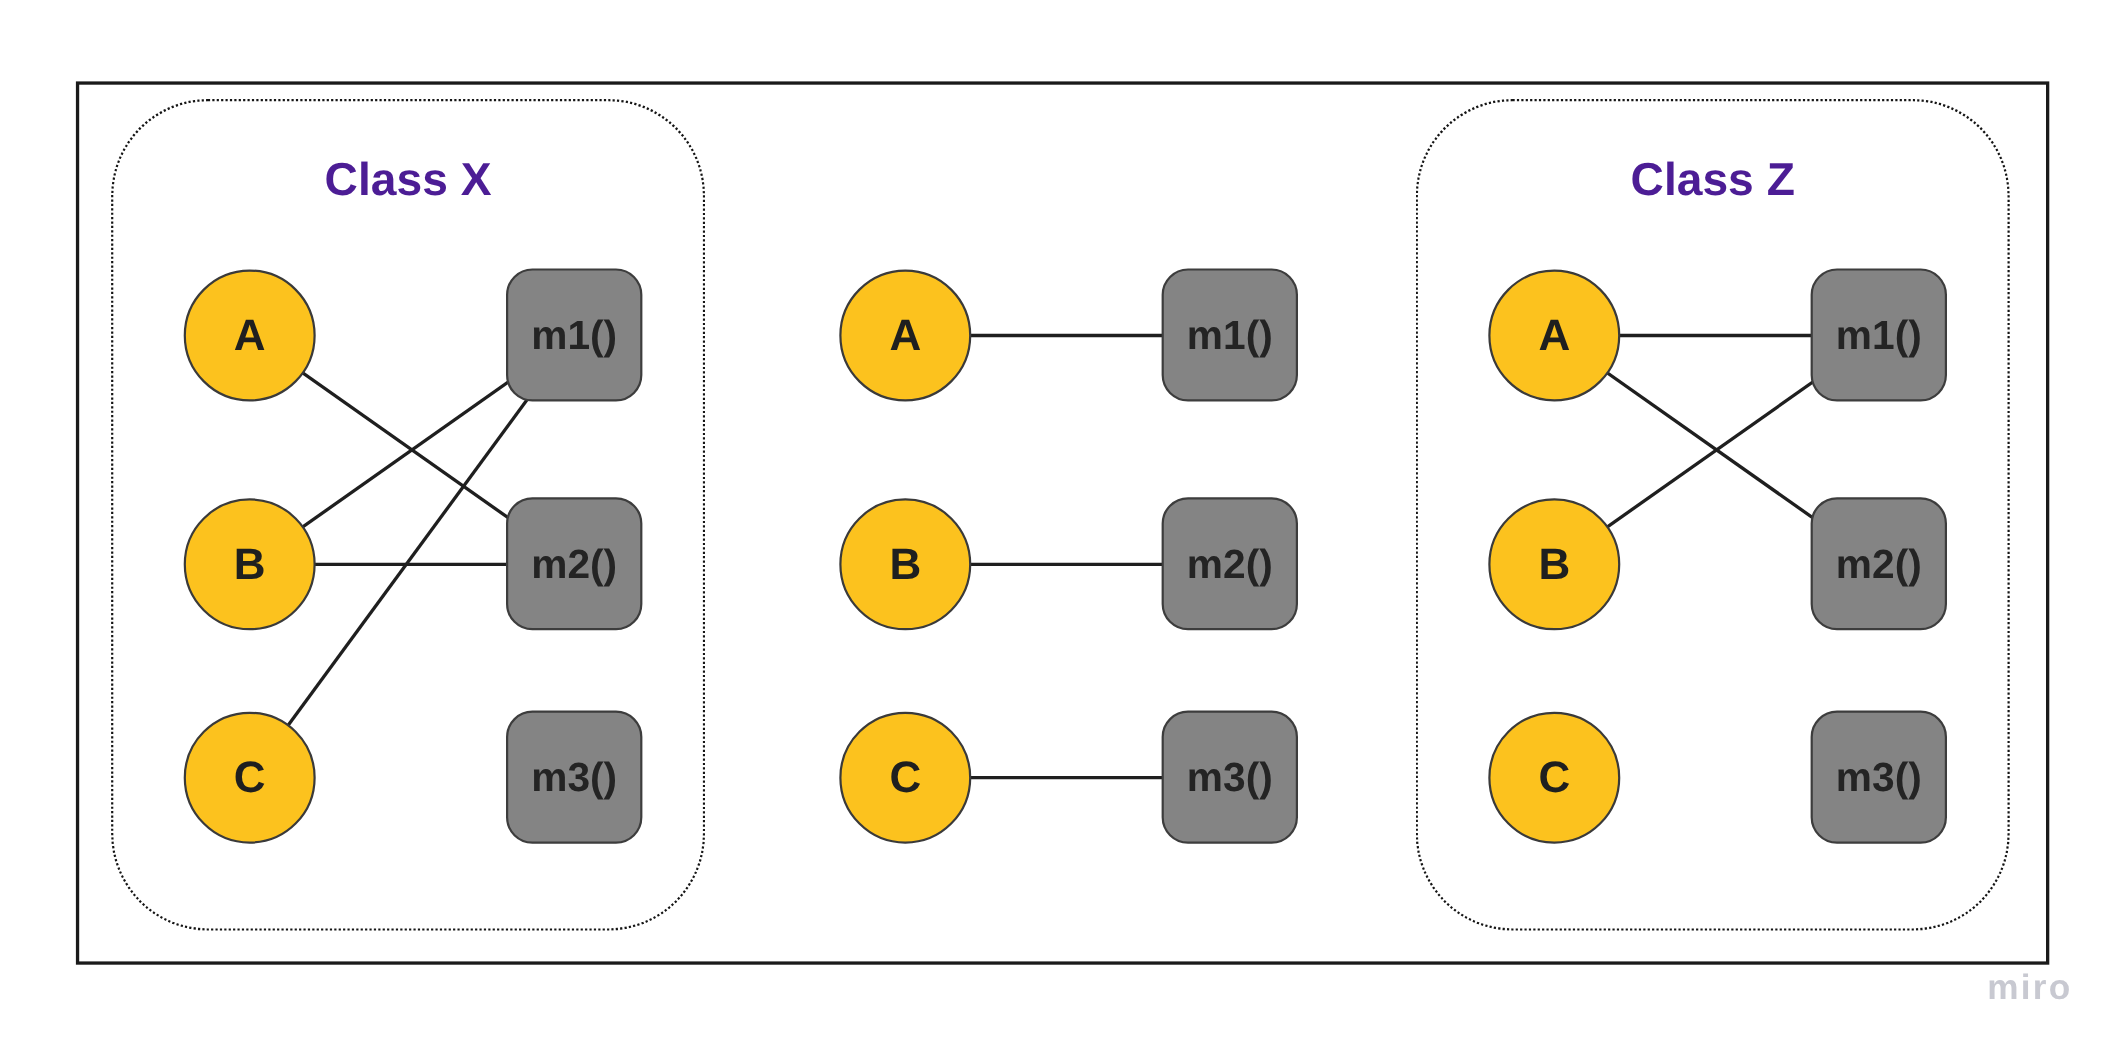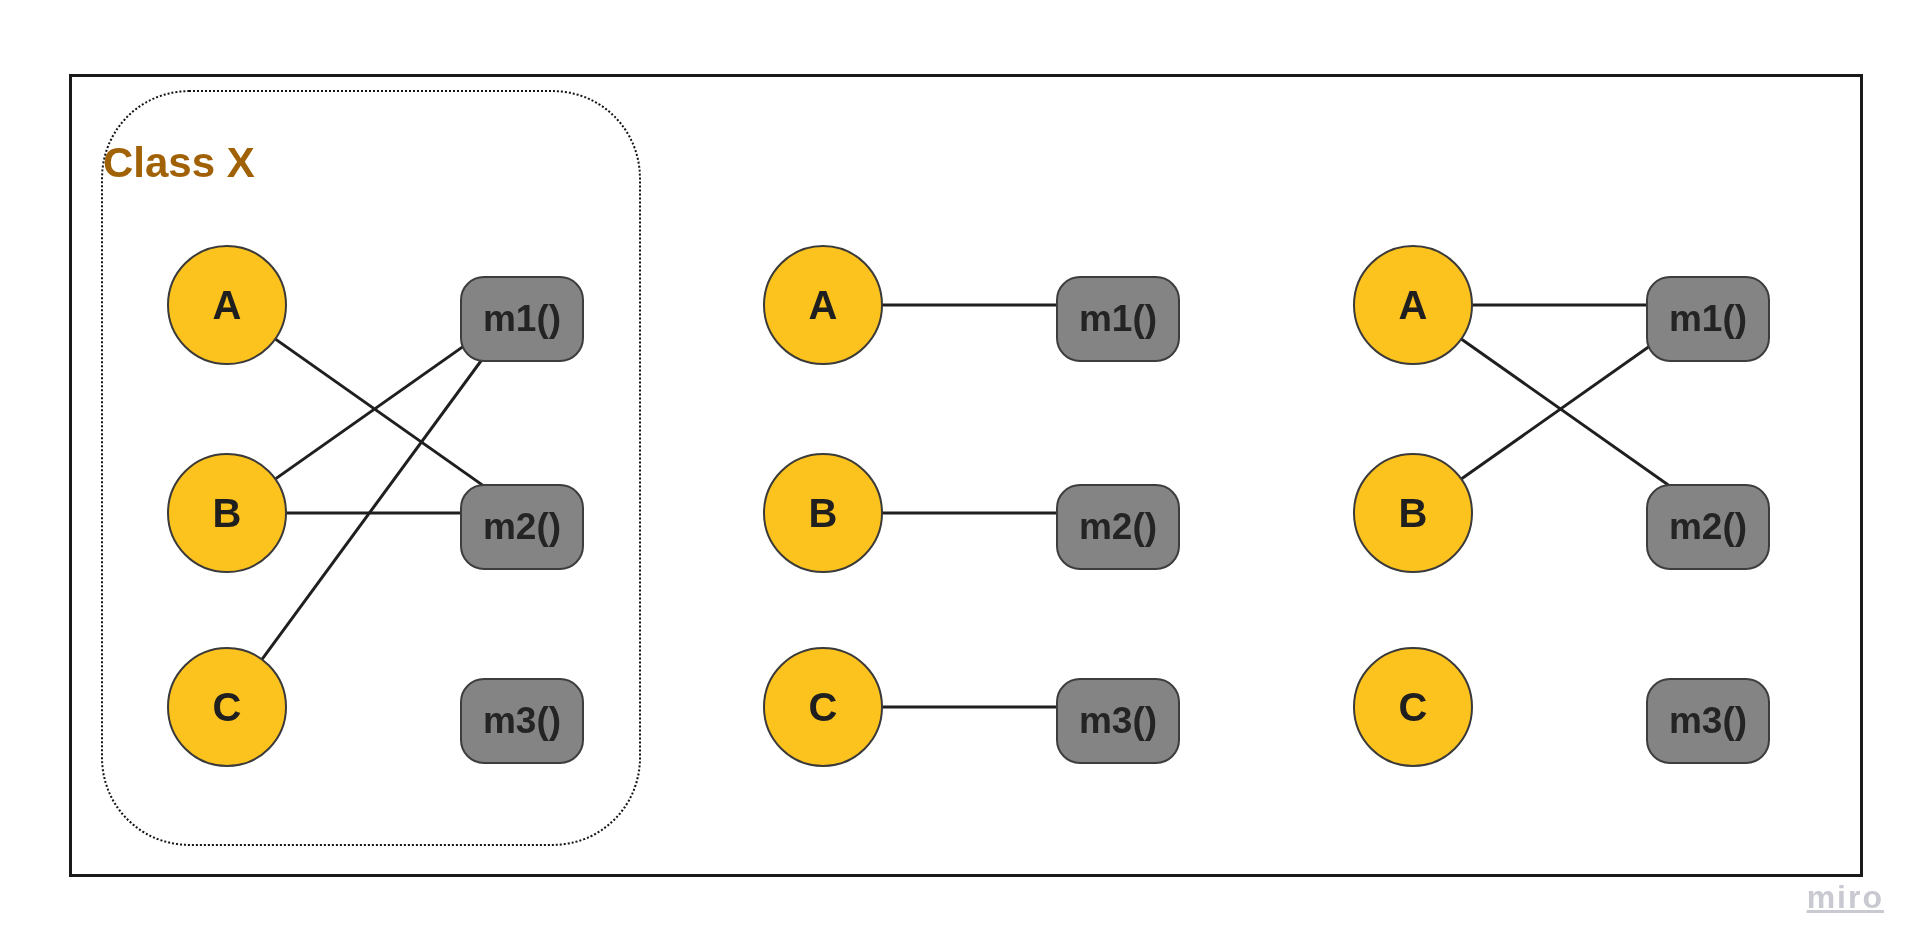--- a/index.html
+++ b/index.html
@@ -31,24 +31,25 @@
     top: 90px;
     width: 540px;
     height: 756px;
     border: 2px dotted var(--panel-border, #141414);
     border-radius: 88px;
     box-sizing: border-box;
     background: transparent;
     z-index: 1;
   }
   .panel-title {
+    text-align: center;
     padding-top: 48px;
     font-size: 42px;
     font-weight: bold;
-    color: #a16207;
+    color: #4c1d95;
     line-height: 1.1;
   }
   #edges-svg {
     position: absolute;
     left: 0;
     top: 0;
     width: 1926px;
     height: 945px;
     z-index: 2;
     pointer-events: none;
@@ -70,44 +71,42 @@
     align-items: center;
     justify-content: center;
     font-size: 40px;
     font-weight: bold;
     color: #1f1f1f;
     z-index: 3;
   }
   .method-box {
     position: absolute;
     width: 124px;
-    height: 86px;
+    height: 121px;
     border-radius: 24px;
     background: var(--box-fill, #848484);
     border: 2px solid #3d3d3d;
     box-sizing: border-box;
     display: flex;
     align-items: center;
     justify-content: center;
     font-size: 37px;
     font-weight: bold;
     color: #242424;
     z-index: 3;
-    margin-top: 32px;
   }
   .watermark {
     position: absolute;
     right: 42px;
     top: 879px;
     font-size: 32px;
     font-weight: bold;
     letter-spacing: 2px;
     color: var(--watermark-color, #c8c9d1);
     z-index: 4;
-    text-decoration: underline;
   }
 </style>
 </head>
 <body>
 
 <div class="stage">
   <div class="outer-rect"></div>
   <svg id="edges-svg" xmlns="http://www.w3.org/2000/svg">
       <line x1="227" y1="305" x2="522" y2="513"></line>
       <line x1="227" y1="513" x2="522" y2="305"></line>
@@ -129,19 +128,22 @@
     <div class="circle-node" style="left: 167px; top: 647px;">C</div>
     <div class="method-box" style="left: 460px; top: 244px;">m1()</div>
     <div class="method-box" style="left: 460px; top: 452px;">m2()</div>
     <div class="method-box" style="left: 460px; top: 646px;">m3()</div>
     <div class="circle-node" style="left: 763px; top: 245px;">A</div>
     <div class="circle-node" style="left: 763px; top: 453px;">B</div>
     <div class="circle-node" style="left: 763px; top: 647px;">C</div>
     <div class="method-box" style="left: 1056px; top: 244px;">m1()</div>
     <div class="method-box" style="left: 1056px; top: 452px;">m2()</div>
     <div class="method-box" style="left: 1056px; top: 646px;">m3()</div>
+    <div class="panel" style="left: 1287px;">
+      <div class="panel-title">Class Z</div>
+    </div>
     <div class="circle-node" style="left: 1353px; top: 245px;">A</div>
     <div class="circle-node" style="left: 1353px; top: 453px;">B</div>
     <div class="circle-node" style="left: 1353px; top: 647px;">C</div>
     <div class="method-box" style="left: 1646px; top: 244px;">m1()</div>
     <div class="method-box" style="left: 1646px; top: 452px;">m2()</div>
     <div class="method-box" style="left: 1646px; top: 646px;">m3()</div>
   </div>
 
 </body></html>

